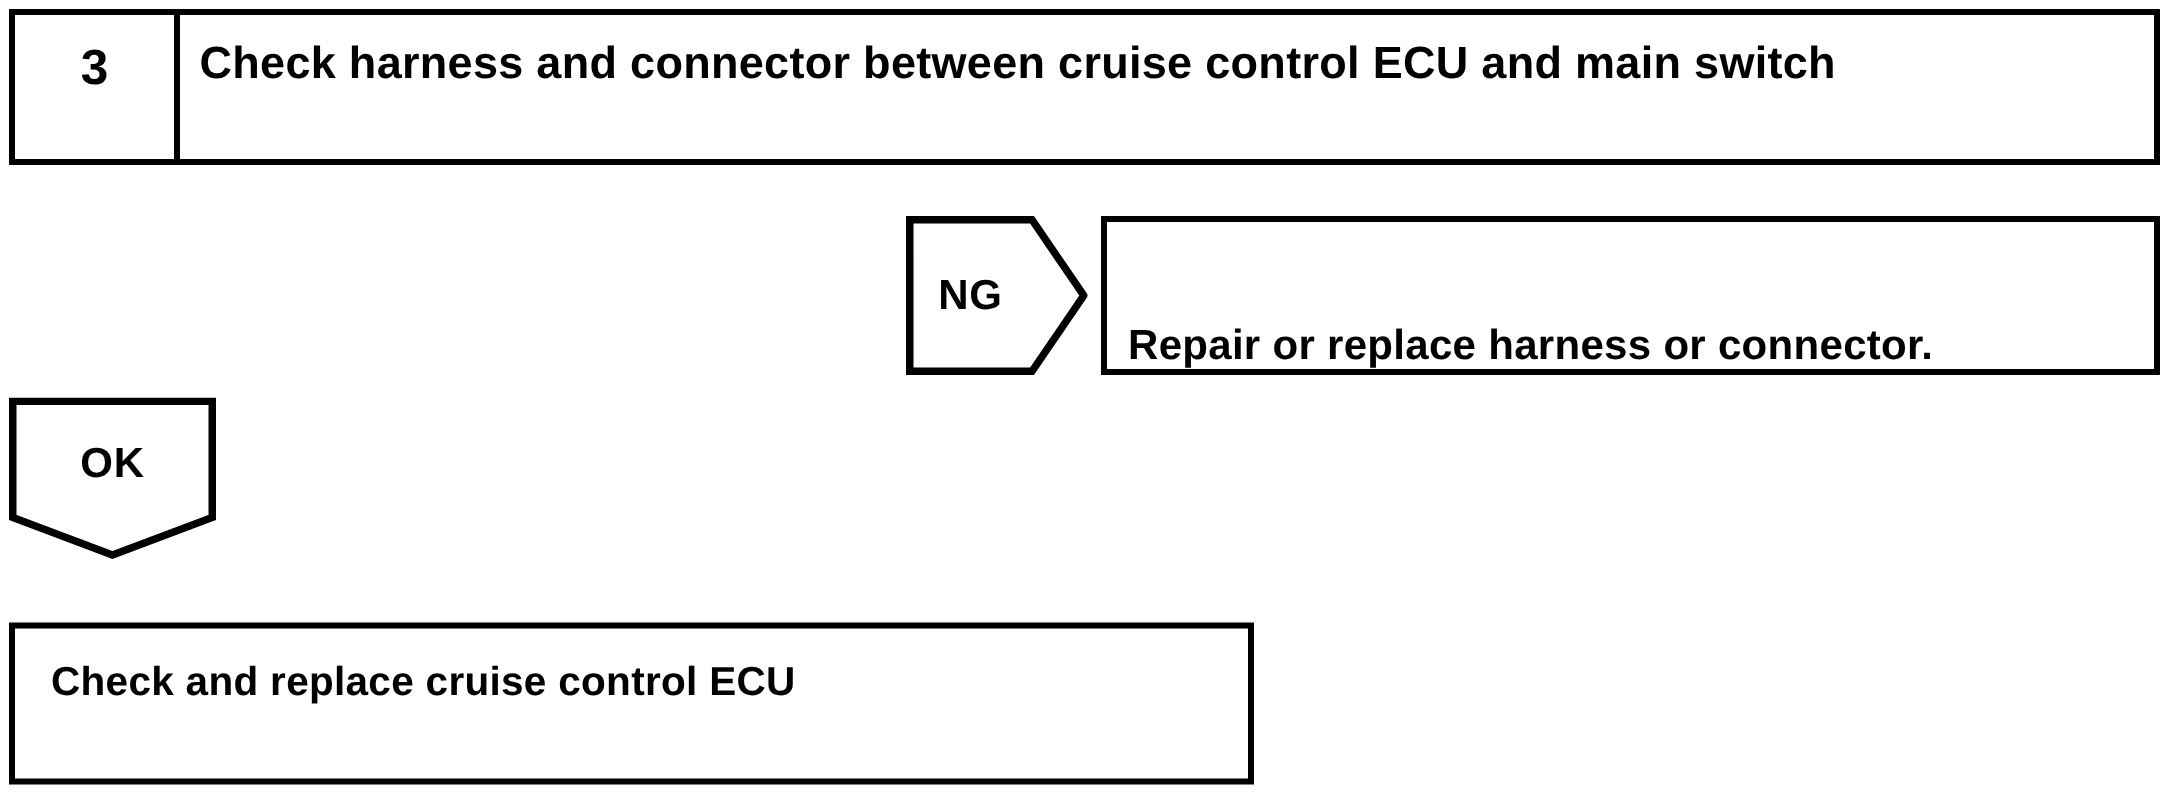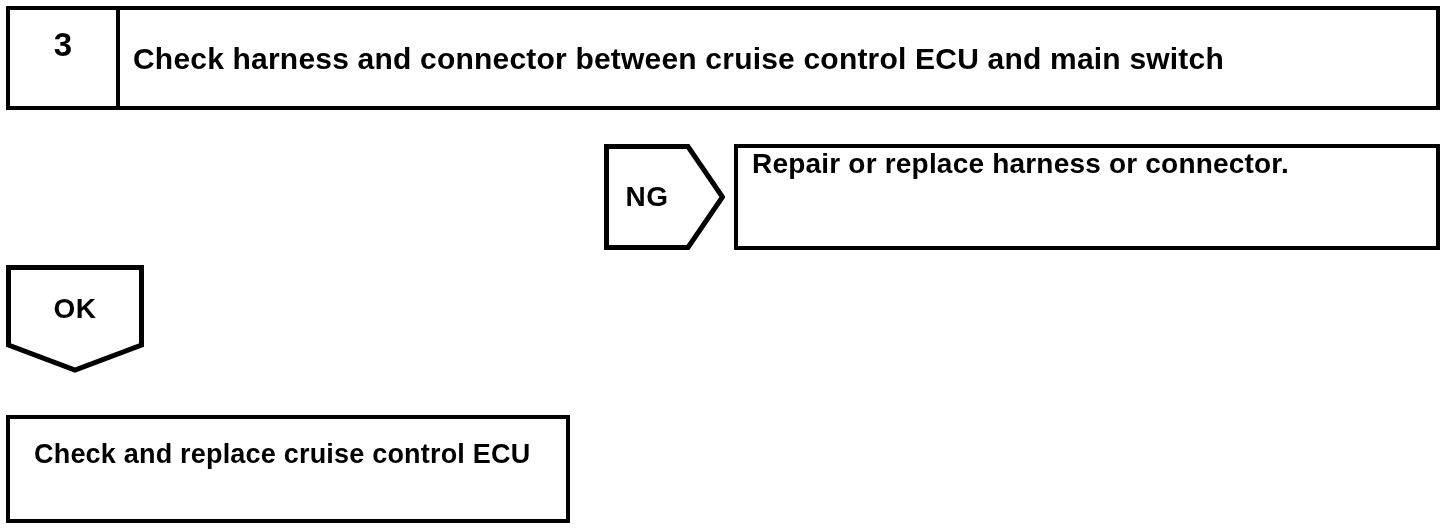--- a/index.html
+++ b/index.html
@@ -38,21 +38,21 @@
     font-weight: bold;
     font-size: 33px;
     padding-top: 16px;
     box-sizing: border-box;
   }
   .step-title {
     flex: 1;
     font-weight: bold;
     font-size: 30px;
     letter-spacing: 0.2px;
-    padding: 32px 8px 0 13px;
+    padding: 16px 8px 0 13px;
     box-sizing: border-box;
     white-space: nowrap;
   }
   
   .connector {
     position: absolute;
   }
   .connector svg {
     display: block;
   }
@@ -96,27 +96,27 @@
     font-size: 28px;
     letter-spacing: 0.2px;
     white-space: nowrap;
   }
   .ng-action {
     left: 734px;
     top: 144px;
     width: 706px;
     height: 106px;
     display: flex;
-    align-items: flex-start;
+    align-items: flex-end;
     padding-left: 14px;
   }
   .ok-action {
     left: 6px;
     top: 415px;
-    width: 564px;
+    width: 830px;
     height: 108px;
     padding: 20px 0 0 24px;
     font-size: 27px;
   }
 </style>
 </head>
 <body>
 
 <div class="stage">
 

